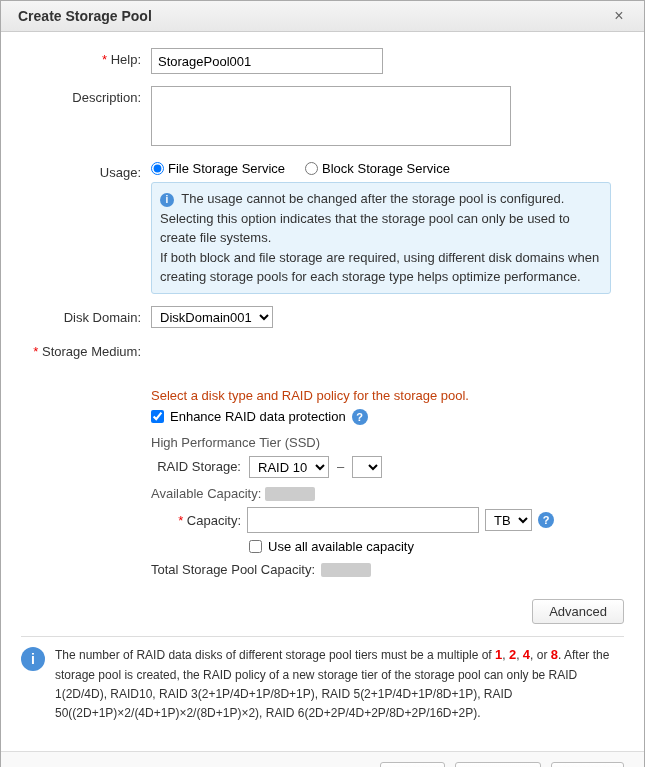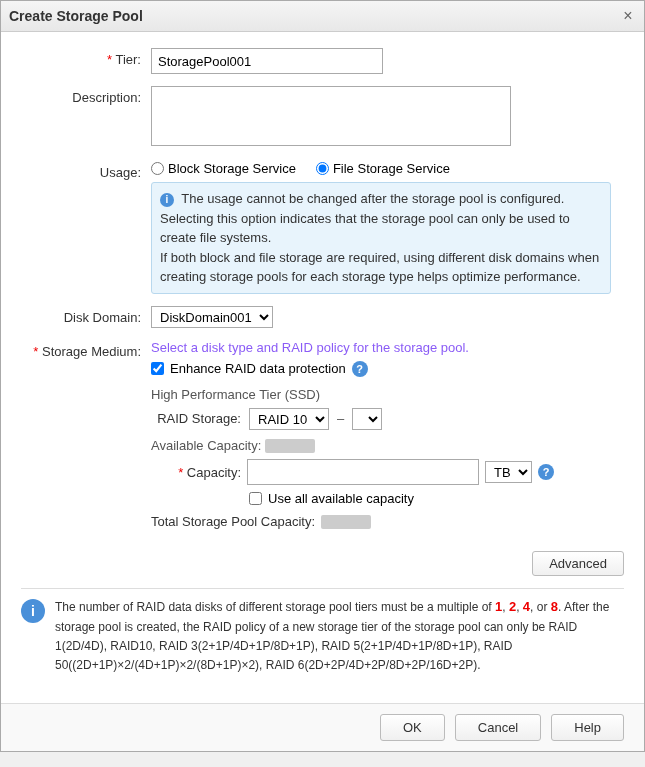--- a/index.html
+++ b/index.html
@@ -8,21 +8,21 @@
     .dialog {
       width: 645px;
       background: #fff;
       border: 1px solid #aaa;
       box-shadow: 2px 2px 8px rgba(0,0,0,0.3);
     }
 
     .dialog-title-bar {
       background: linear-gradient(to bottom, #f5f5f5, #e8e8e8);
       border-bottom: 1px solid #ccc;
-      padding: 7px 8px;
+      padding: 7px 17px;
       display: flex;
       justify-content: space-between;
       align-items: center;
     }
     .dialog-title {
       font-size: 14px;
       font-weight: bold;
       color: #333;
     }
     .close-btn {
@@ -129,22 +129,23 @@
       background: #fff;
       cursor: pointer;
     }
 
     .storage-medium-section {
       display: flex;
       flex-direction: column;
       gap: 6px;
     }
     .storage-medium-hint {
-      color: #8b5cf6;
-      font-size: 13px;
+      color: #c2410c;
+      font-size: 13px;
+      margin-top: 48px;
     }
 
     .checkbox-row {
       display: flex;
       align-items: center;
       gap: 6px;
     }
     .checkbox-row input[type="checkbox"] {
       cursor: pointer;
     }
@@ -334,44 +335,44 @@
 <div class="dialog">
 
   <div class="dialog-title-bar">
     <span class="dialog-title">Create Storage Pool</span>
     <span class="close-btn">×</span>
   </div>
 
   <div class="dialog-body">
 
     <div class="form-row">
-      <div class="form-label required">Tier:</div>
+      <div class="form-label required">Help:</div>
       <div class="form-content">
         <input type="text" value="StoragePool001" style="">
       </div>
     </div>
 
     <div class="form-row">
       <div class="form-label">Description:</div>
       <div class="form-content">
         <textarea style=""></textarea>
       </div>
     </div>
 
     <div class="form-row">
       <div class="form-label">Usage:</div>
       <div class="form-content">
         <div class="radio-group">
           <label>
+            <input type="radio" name="usage" checked="" style="">
+            <span>File Storage Service</span>
+          </label>
+          <label>
             <input type="radio" name="usage" style="">
             <span>Block Storage Service</span>
-          </label>
-          <label>
-            <input type="radio" name="usage" checked="" style="">
-            <span>File Storage Service</span>
           </label>
         </div>
         <div class="info-box">
           <span class="info-icon">i</span>
           <span>The usage cannot be changed after the storage pool is configured. Selecting this option indicates that the storage pool can only be used to create file systems.<br>If both block and file storage are required, using different disk domains when creating storage pools for each storage type helps optimize performance.</span>
         </div>
       </div>
     </div>
 
     <div class="form-row">

